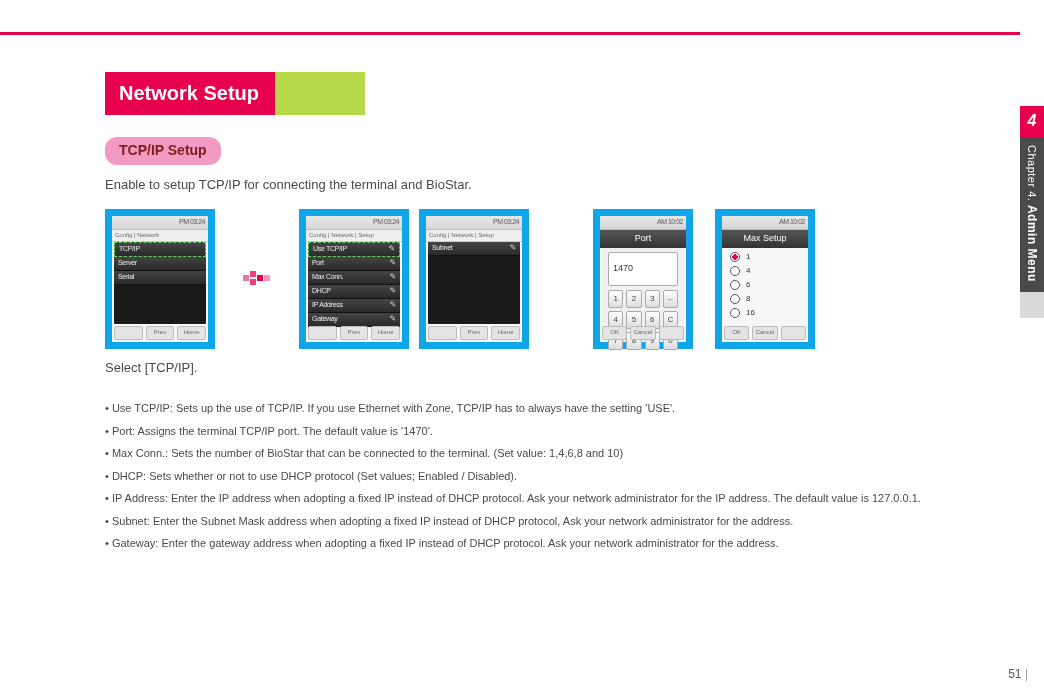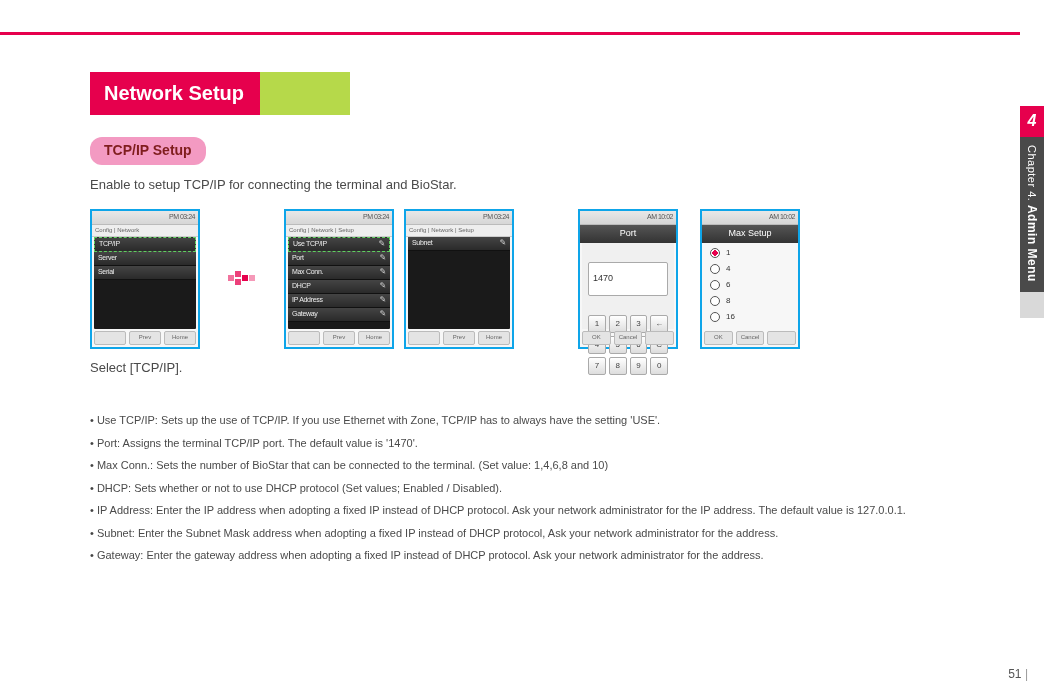--- a/index.html
+++ b/index.html
@@ -15,21 +15,21 @@
   }
   .topbar {
     position: absolute;
     top: 32px; left: 0; right: 24px;
     height: 3px;
     background: #e6004d;
   }
   .page {
     position: absolute;
     top: 72px;
-    left: 90px;
+    left: 105px;
     width: 845px;
   }
   .heading-wrap {
     display: flex;
     align-items: stretch;
     margin-bottom: 22px;
   }
   .heading-pink {
     background: #e6004d;
     color: #fff;
@@ -56,21 +56,21 @@
   }
   .shot-row {
     display: flex;
     gap: 22px;
     align-items: flex-start;
     margin-bottom: 10px;
   }
   .col { display: flex; flex-direction: column; }
   .shot-pair { display: flex; gap: 10px; }
   .shot {
-    border: 2px solid #0ea5e9;
+    border: 7px solid #0ea5e9;
     background: #f7f7f7;
     position: relative;
   }
   .shot.small { width: 110px; height: 140px; }
   .shot.med { width: 100px; height: 140px; }
   .shot .statusbar {
     height: 14px;
     background: linear-gradient(#e8e8e8,#d6d6d6);
     border-bottom: 1px solid #bbb;
     display:flex; align-items:center; justify-content:flex-end;
@@ -105,21 +105,21 @@
     display:flex; align-items:center; justify-content:center;
     width:40px; height:140px;
   }
   .arrow-svg { width:36px; height:36px; }
   .keypad-shot .kbody {
     position:absolute; top:14px; left:2px; right:2px; bottom:18px;
     background:#f0f0f0;
   }
   .kfield {
     background:#fff; border:1px solid #aaa; border-radius:2px;
-    margin:19px 6px; height:16px; display:flex; align-items:center;
+    margin:4px 6px; height:16px; display:flex; align-items:center;
     padding:16px 4px; font-size:9px; color:#333;
   }
   .kgrid {
     margin:4px 6px; display:grid; grid-template-columns:repeat(4,1fr);
     gap:3px;
   }
   .kkey {
     height:18px; background:linear-gradient(#fff,#ddd);
     border:1px solid #aaa; border-radius:2px;
     display:flex; align-items:center; justify-content:center;
@@ -130,21 +130,21 @@
     display:flex; flex-direction:column; justify-content:space-around;
   }
   .mopt { display:flex; align-items:center; gap:6px; }
   .mrad { width:10px; height:10px; border-radius:50%; border:1px solid #555; background:#fff;}
   .mrad.sel { background:radial-gradient(#e6004d 0 45%, #fff 50% 100%); }
   .mlbl { font-size:8px; color:#333; }
   .khead {
     height:18px; background:linear-gradient(#555,#333);
     font-size:9px; color:#fff; display:flex; align-items:center; justify-content:center;
   }
-  .captions { display:flex; gap:24px; margin-bottom:36px;}
+  .captions { display:flex; gap:24px; margin-bottom:24px;}
   .cap { font-size:13px; line-height:1.35; }
   .cap.a { width:160px;}
   .cap.sep { width:40px;}
   .cap.b { width:230px;}
   .bullets { list-style:none; }
   .bullets li { padding-left:13px; text-indent:-13px; margin-bottom:6px; font-size:11px; line-height:1.5;}
   .bullets li::before { content:"\2022\00a0"; color:#444;}
   .sidetab {
     position:absolute; top:106px; right:0; width:24px;
     display:flex; flex-direction:column; align-items:stretch;

